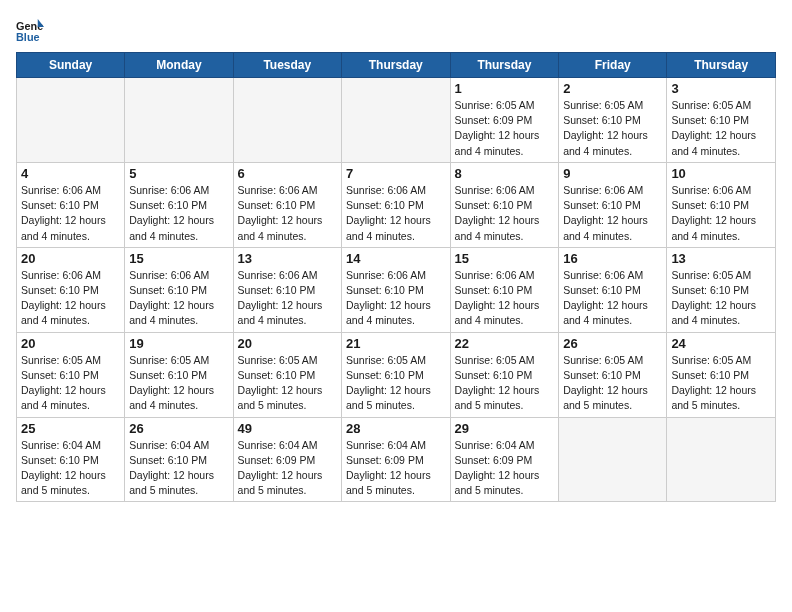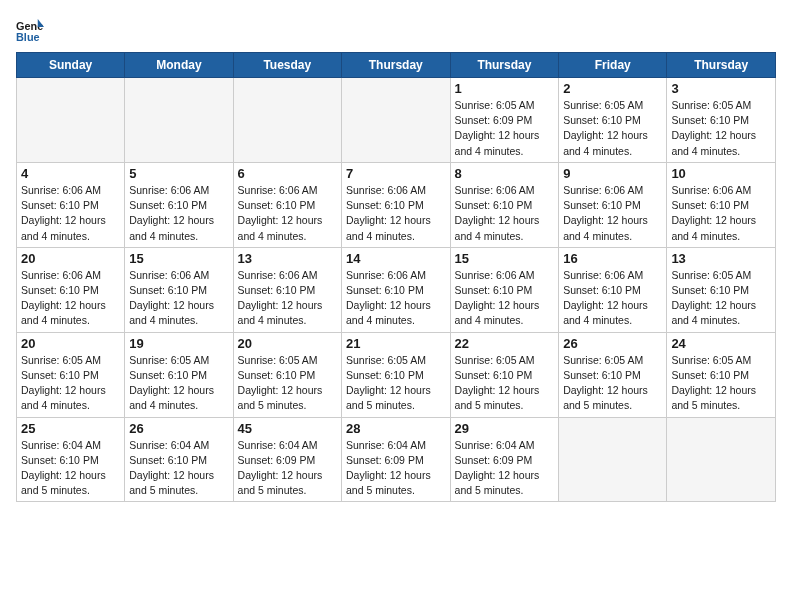--- a/index.html
+++ b/index.html
@@ -297,21 +297,21 @@
 and 5 minutes.</div>
         </td>
         <td>
           <span class="day-num">26</span>
           <div class="day-info" style="white-space: pre-line;">Sunrise: 6:04 AM
 Sunset: 6:10 PM
 Daylight: 12 hours
 and 5 minutes.</div>
         </td>
         <td>
-          <span class="day-num">45</span>
+          <span class="day-num">49</span>
           <div class="day-info" style="white-space: pre-line;">Sunrise: 6:04 AM
 Sunset: 6:09 PM
 Daylight: 12 hours
 and 5 minutes.</div>
         </td>
         <td>
           <span class="day-num">28</span>
           <div class="day-info" style="white-space: pre-line;">Sunrise: 6:04 AM
 Sunset: 6:09 PM
 Daylight: 12 hours

